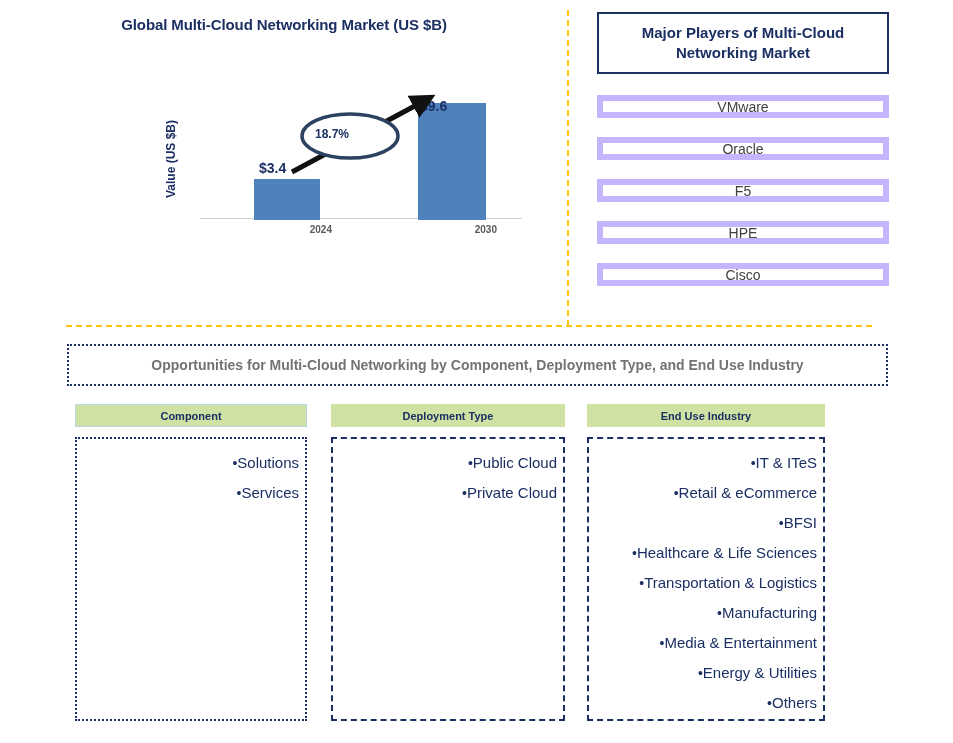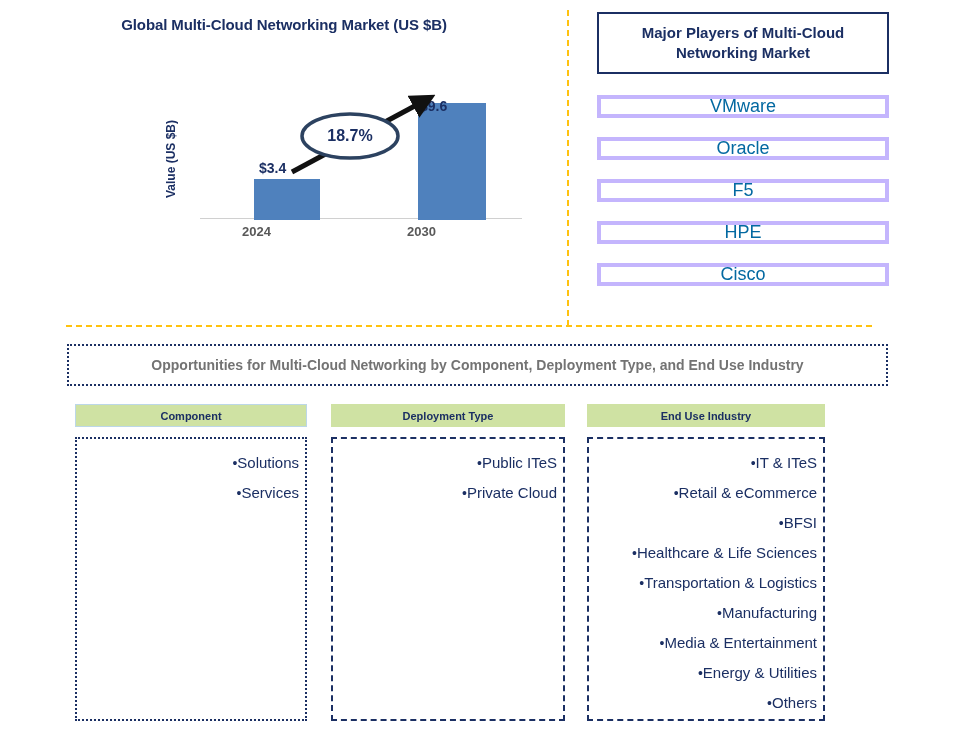--- a/index.html
+++ b/index.html
@@ -84,43 +84,43 @@
     color: #1b2f63;
     white-space: nowrap;
   }
   .val-2024 { left: 259px; top: 160px; }
   .val-2030 { left: 420px; top: 98px; }
 
   .x-tick {
     position: absolute;
     top: 224px;
     width: 90px;
-    text-align: left;
-    font-size: 13px;
+    text-align: right;
+    font-size: 10px;
     font-weight: bold;
     color: #595959;
   }
   .tick-2024 { left: 242px; }
   .tick-2030 { left: 407px; }
 
   .cagr-svg {
     position: absolute;
     left: 200px;
     top: 90px;
     width: 260px;
     height: 100px;
     overflow: visible;
   }
   .cagr-label {
     position: absolute;
     left: 315px;
     top: 127px;
     width: 70px;
-    text-align: center;
-    font-size: 16px;
+    text-align: left;
+    font-size: 12px;
     font-weight: bold;
     color: #1b2f63;
   }
 
   .source-note {
     position: absolute;
     left: 330px;
     top: 299px;
     width: 220px;
     text-align: center;
@@ -167,26 +167,26 @@
     font-weight: bold;
     color: #1b2f63;
     line-height: 1.35;
     padding: 0 10px;
   }
   .player-row {
     box-sizing: border-box;
     width: 292px;
     height: 23px;
     margin-top: 19px;
-    border: 4px solid #c4b5fd;
+    border: 6px solid #c4b5fd;
     display: flex;
     align-items: center;
     justify-content: center;
-    font-size: 18px;
-    color: #0369a1;
+    font-size: 14px;
+    color: #404040;
     background: #ffffff;
   }
   .player-row.first { margin-top: 21px; }
 
   
   .opp-banner {
     position: absolute;
     left: 67px;
     top: 344px;
     width: 821px;
@@ -313,21 +313,21 @@
         <li>Solutions</li>
         <li>Services</li>
       </ul>
     </div>
   </div>
 
   <div class="col col-2">
     <div class="col-header">Deployment Type</div>
     <div class="col-body">
       <ul>
-        <li>Public ITeS</li>
+        <li>Public Cloud</li>
         <li>Private Cloud</li>
       </ul>
     </div>
   </div>
 
   <div class="col col-3">
     <div class="col-header">End Use Industry</div>
     <div class="col-body">
       <ul>
         <li>IT &amp; ITeS</li>

